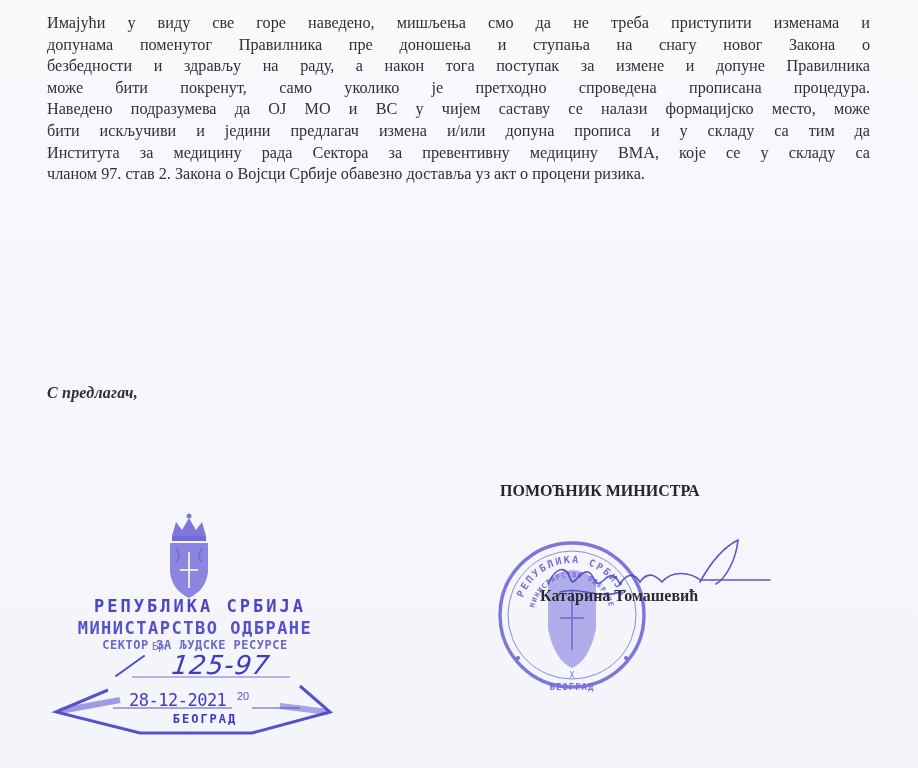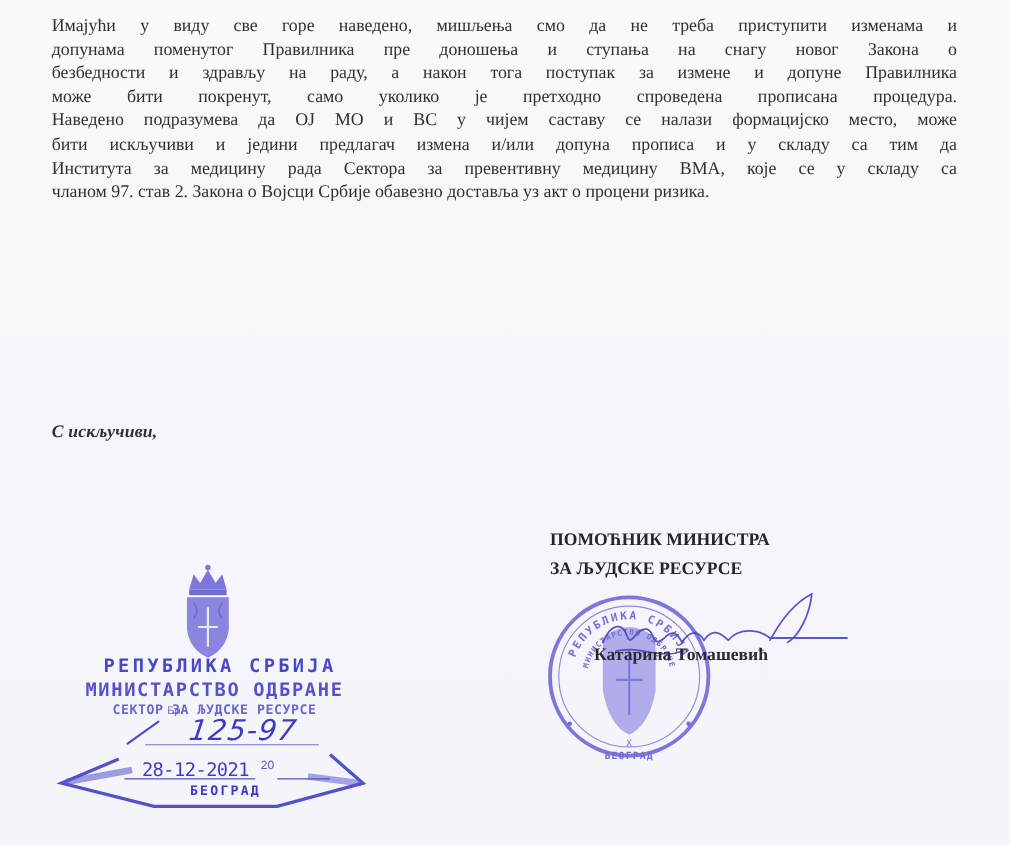--- a/index.html
+++ b/index.html
@@ -166,25 +166,24 @@
     <span class="line">Имајући у виду све горе наведено, мишљења смо да не треба приступити изменама и</span>
     <span class="line">допунама поменутог Правилника пре доношења и ступања на снагу новог Закона о</span>
     <span class="line">безбедности и здрављу на раду, а након тога поступак за измене и допуне Правилника</span>
     <span class="line">може бити покренут, само уколико је претходно спроведена прописана процедура.</span>
     <span class="line">Наведено подразумева да ОЈ МО и ВС у чијем саставу се налази формацијско место, може</span>
     <span class="line">бити искључиви и једини предлагач измена и/или допуна прописа и у складу са тим да</span>
     <span class="line">Института за медицину рада Сектора за превентивну медицину ВМА, које се у складу са</span>
     <span class="line last">чланом 97. став 2. Закона о Војсци Србије обавезно доставља уз акт о процени ризика.</span>
   </div>
 
-  <div class="closing">С искључиви,</div>
+  <div class="closing">С предлагач,</div>
 
   <div class="sig-title">
     <div>ПОМОЋНИК МИНИСТРА</div>
-    <div>ЗА ЉУДСКЕ РЕСУРСЕ</div>
   </div>
 
   <svg class="stamp-svg" viewBox="0 0 918 768" xmlns="http://www.w3.org/2000/svg">
     <defs>
       <path id="sealTopArc" d="M 520 615 A 52 52 0 0 1 624 615"></path>
       <path id="sealInnerArc" d="M 534 615 A 38 38 0 0 1 610 615"></path>
     </defs>
 
     <g opacity="0.85">
       <circle cx="572" cy="615" r="72" fill="none" stroke="#6a62d6" stroke-width="3.5"></circle>

